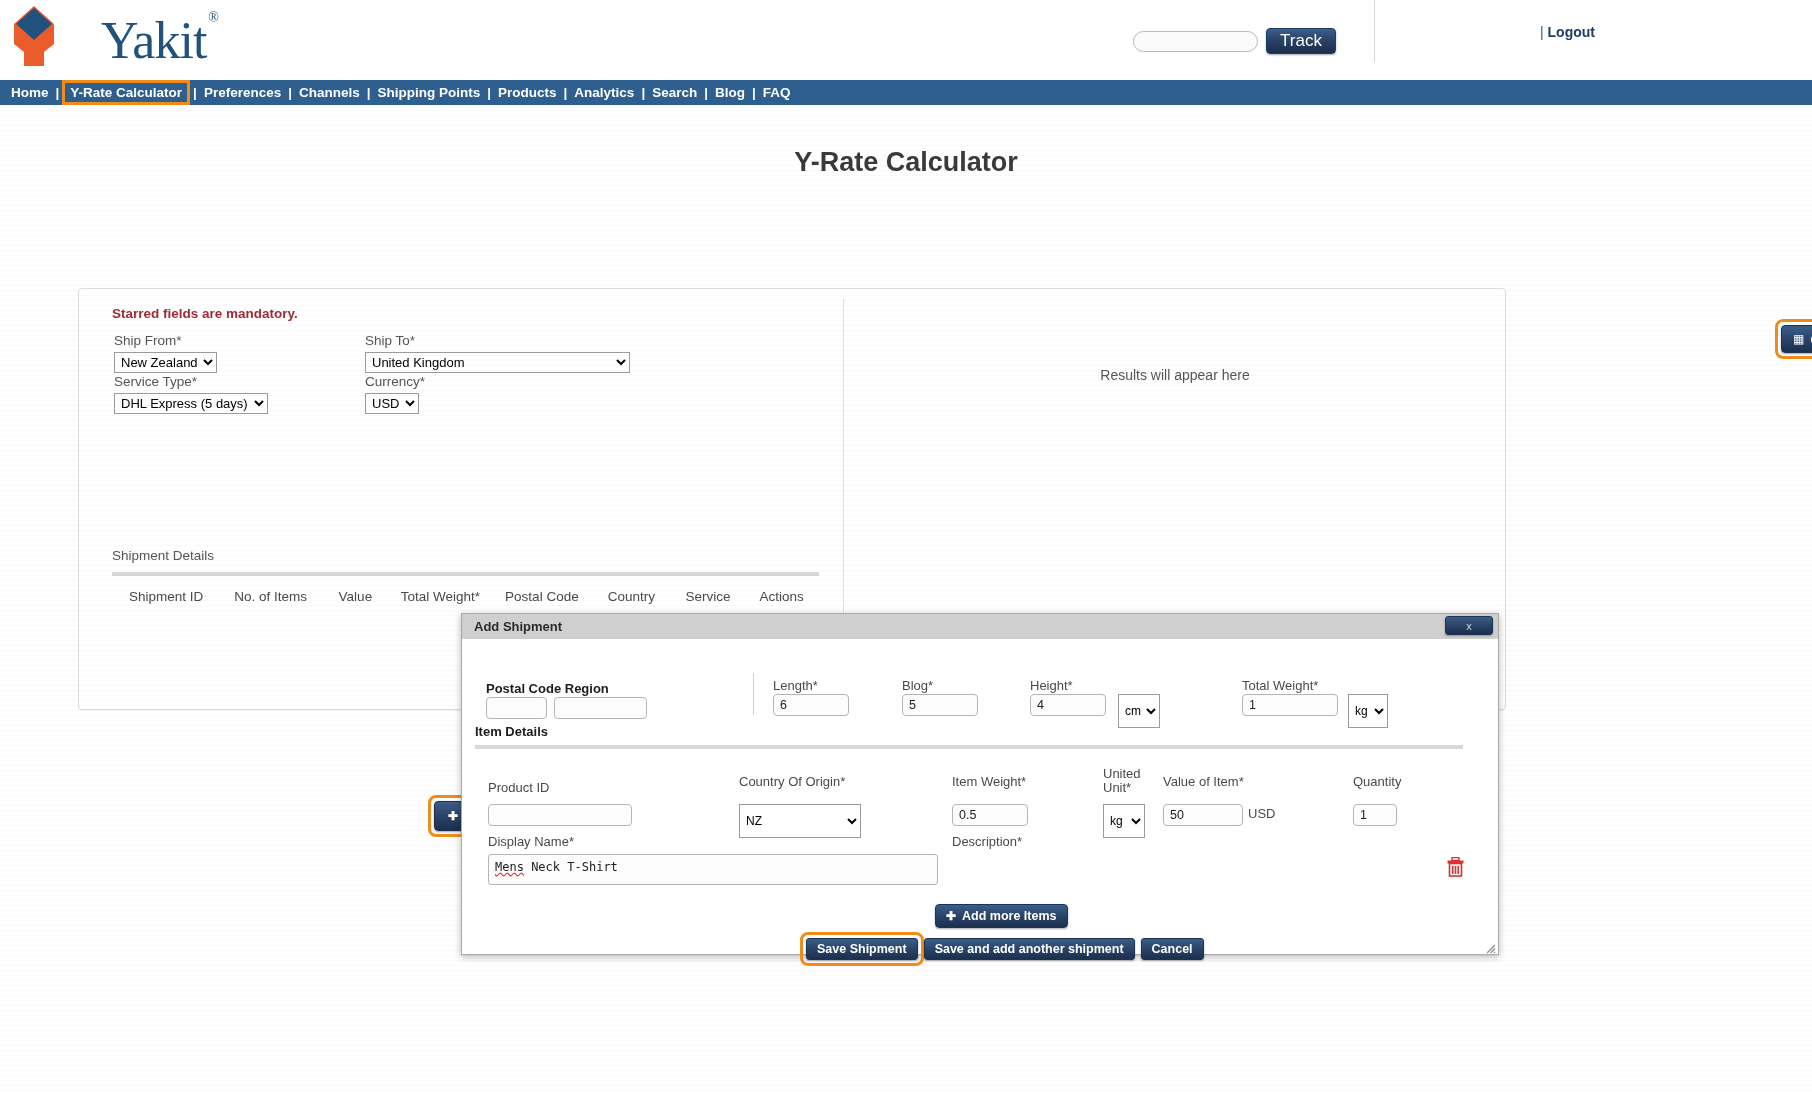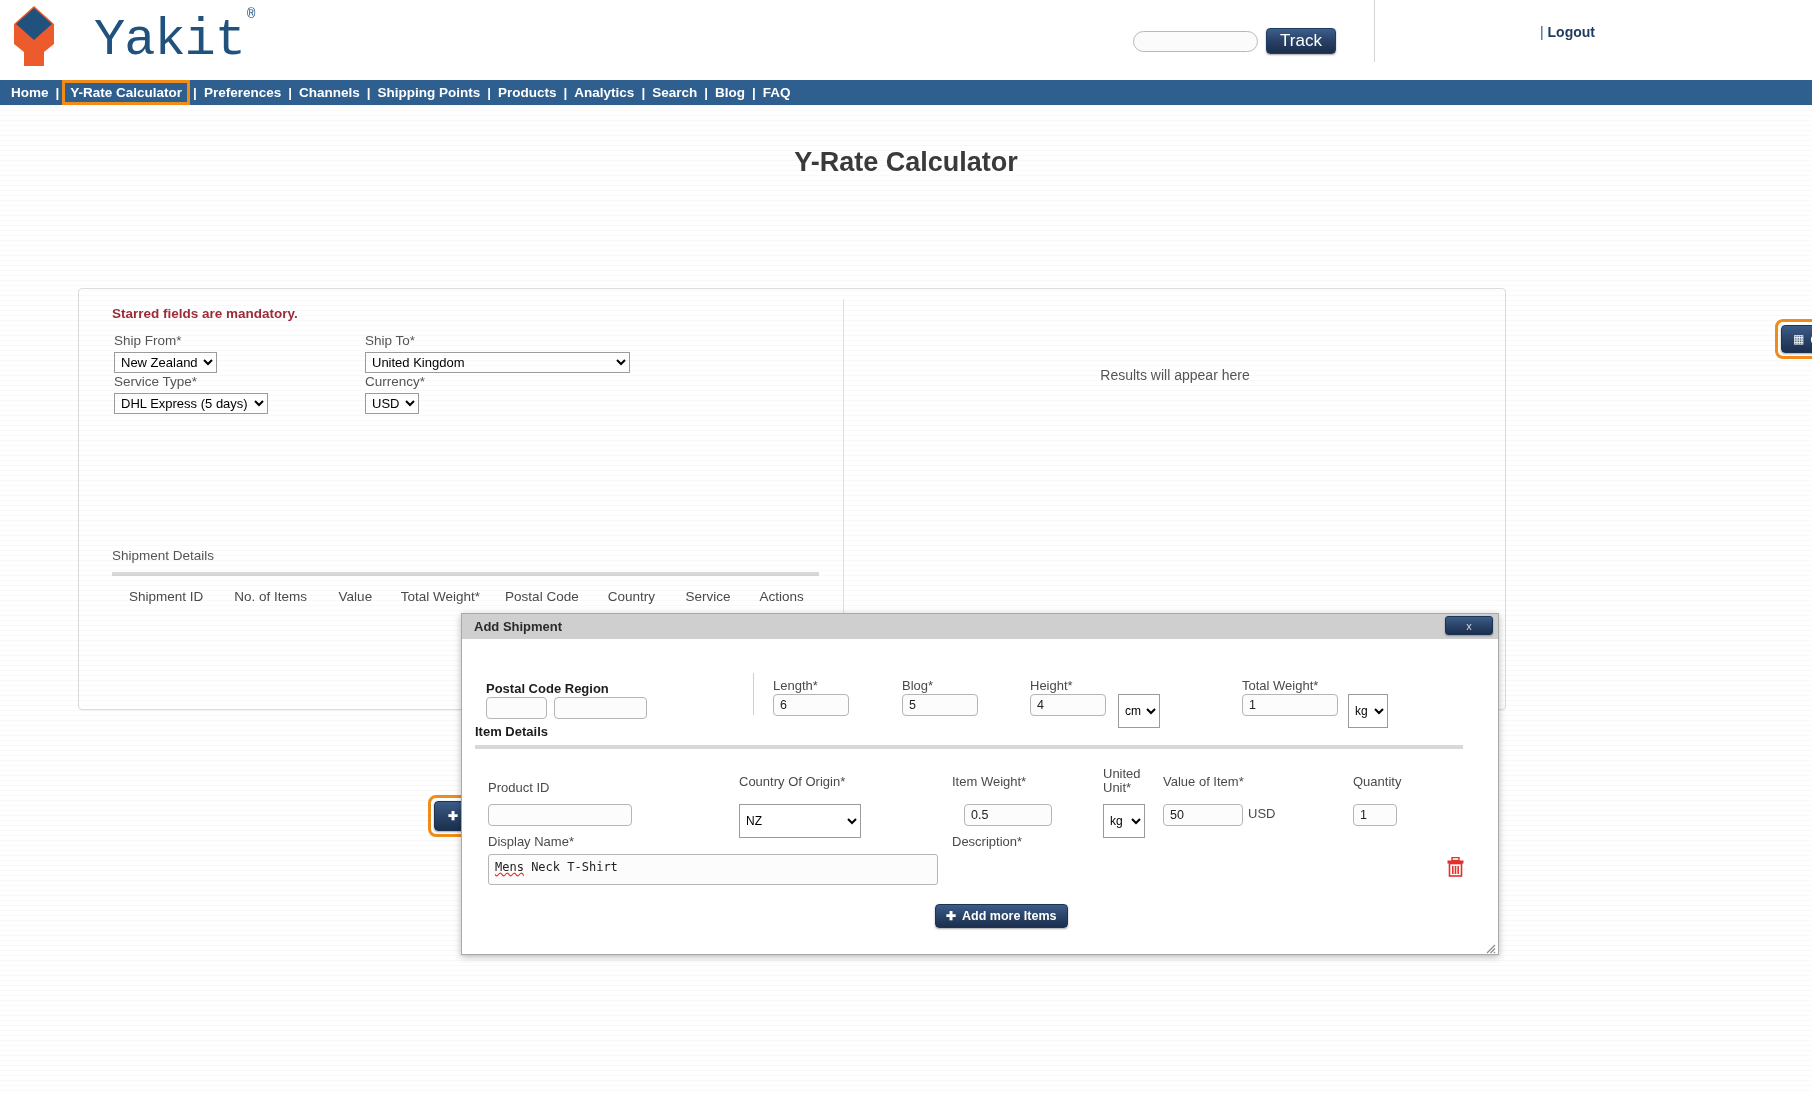--- a/index.html
+++ b/index.html
@@ -17,26 +17,26 @@
     height: 80px;
     background: #ffffff;
   }
   #logo {
     position: absolute;
     left: 10px; top: 4px;
     display: flex; align-items: center;
   }
   #logo svg { display: block; }
   #logo-text {
-    font-family: Liberation Mono, monospace;
+    font-family: Liberation Serif, serif;
     font-size: 52px;
     color: #21527d;
     letter-spacing: -1px;
     line-height: 1;
-    margin-left: 0;
+    margin-left: 7px;
     position: relative;
     top: 3px;
   }
   #logo-reg {
     font-size: 14px;
     color: #21527d;
     vertical-align: super;
     position: relative;
     top: -18px;
     left: 2px;
@@ -333,21 +333,21 @@
     left: 13px; top: 106px;
     width: 988px; height: 4px;
     background: #d8d8d8;
   }
 
   #pid-label   { left: 26px; top: 141px; }
   #pid-input   { left: 26px; top: 165px; width: 144px; }
   #coo-label   { left: 277px; top: 135px; }
   #coo-sel     { left: 277px; top: 165px; width: 122px; }
   #iw-label    { left: 490px; top: 135px; }
-  #iw-input    { left: 490px; top: 165px; width: 88px; margin-left: 12px; }
+  #iw-input    { left: 490px; top: 165px; width: 76px; }
   #wu-label    { left: 641px; top: 128px; width: 44px; line-height: 14px; }
   #wu-sel      { left: 641px; top: 165px; width: 42px; }
   #voi-label   { left: 701px; top: 135px; }
   #voi-input   { left: 701px; top: 165px; width: 80px; }
   #voi-cur     { left: 786px; top: 167px; }
   #qty-label   { left: 891px; top: 135px; }
   #qty-input   { left: 891px; top: 165px; width: 44px; }
 
   #dn-label    { left: 26px; top: 195px; }
   #desc-label  { left: 490px; top: 195px; }
@@ -614,19 +614,26 @@
         <rect x="5" y="9" width="1.6" height="8" fill="#e0302f"></rect>
         <rect x="7.7" y="9" width="1.6" height="8" fill="#e0302f"></rect>
         <rect x="10.4" y="9" width="1.6" height="8" fill="#e0302f"></rect>
       </svg>
 
       <button id="add-items-btn" class="btn">
         <span class="bicon">✚</span>
         <span>Add more Items</span>
       </button>
 
+      <div id="footer-btns">
+        <div class="hl-box">
+          <button class="btn">Save Shipment</button>
+        </div>
+        <button class="btn">Save and add another shipment</button>
+        <button class="btn">Cancel</button>
+      </div>
 
       <svg id="modal-resize" viewBox="0 0 12 12">
         <path d="M11 3 L3 11 M11 6.5 L6.5 11 M11 10 L10 11" stroke="#8a8a8a" stroke-width="1.2" fill="none"></path>
       </svg>
     </div>
   </div>
 </div>
 
 </body></html>

